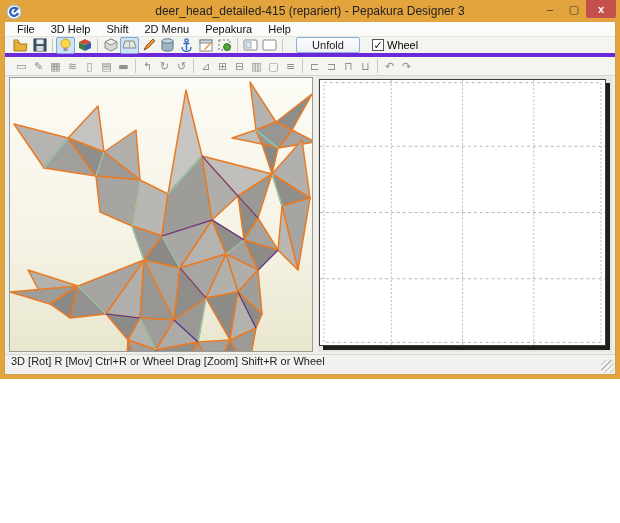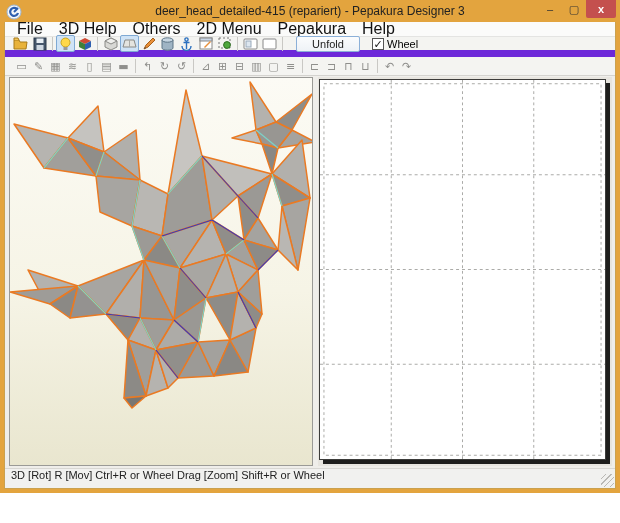--- a/index.html
+++ b/index.html
@@ -1,34 +1,34 @@
 <!DOCTYPE html>
 <html><head>
 <meta charset="utf-8">
 <style>
   * { box-sizing: border-box; margin: 0; padding: 0; }
   html,body { width:620px; height:523px; font-family:"Liberation Sans","DejaVu Sans",sans-serif; }
-  .window { width:620px; height:493px; background:#e3a43e; padding:0 4px 4px 4px; display:flex; flex-direction:column; }
+  .window { width:620px; height:379px; background:#e3a43e; padding:0 4px 4px 4px; display:flex; flex-direction:column; }
 
   
   .titlebar { height:22px; display:flex; align-items:center; color:#222; font-size:12px; position:relative; }
   .app-icon { width:16px; height:16px; margin:2px 4px 0 2px; }
   .title-text { position:absolute; left:0; right:0; text-align:center; top:4px; pointer-events:none; }
   .win-controls { margin-left:auto; display:flex; align-items:flex-start; height:100%; z-index:2; }
   .win-btn { width:24px; height:18px; display:flex; align-items:center; justify-content:center; font-size:11px; color:#333; }
   .win-btn.close { width:30px; background:#c4504e; color:#fff; border-radius:0 0 2px 2px; font-weight:bold; }
 
   
   .chrome { background:#f6f6f4; flex:1; display:flex; flex-direction:column; border:1px solid #caa14f; border-top:none; }
 
-  .menubar { height:15px; background:#fbfbfa; display:flex; align-items:center; font-size:16px; padding-left:4px; border-bottom:1px solid #e4e4e2; }
+  .menubar { height:15px; background:#fbfbfa; display:flex; align-items:center; font-size:11px; padding-left:4px; border-bottom:1px solid #e4e4e2; }
   .menu-item { padding:0 8px; color:#111; }
 
   .toolbar { display:flex; align-items:center; background:#f4f4f1; }
-  .toolbar.row1 { height:20px; border-bottom:7px solid #6d28d9; padding-left:6px; }
+  .toolbar.row1 { height:20px; border-bottom:4px solid #6d28d9; padding-left:6px; }
   .toolbar.row2 { height:19px; border-bottom:1px solid #d4d3cf; padding-left:8px; }
   .tb-sep { width:1px; height:14px; background:#c9c8c4; margin:0 3px; }
   .tb-icon { width:19px; height:17px; display:flex; align-items:center; justify-content:center; border:1px solid transparent; border-radius:2px; }
   .tb-icon.active { background:#cfe3f6; border-color:#7fa9d4; }
   .t2icon { width:17px; height:16px; display:flex; align-items:center; justify-content:center; font-size:11px; color:#8f8f8c; font-family:"DejaVu Sans",sans-serif; }
 
   .unfold-btn { margin-left:10px; width:64px; height:16px; font-size:11px; color:#222;
     background:linear-gradient(#fbfcfd,#eef2f6); border:1px solid #8cb0d8; border-radius:2px; text-align:center; line-height:14px; }
   .auto-wrap { display:flex; align-items:center; margin-left:12px; font-size:11px; gap:3px; }
   .checkbox { width:12px; height:12px; background:#fff; border:1px solid #555; font-size:11px; line-height:10px; text-align:center; color:#111; }
@@ -64,21 +64,21 @@
       <div class="win-btn">▢</div>
       <div class="win-btn close">x</div>
     </div>
   </div>
 
   <div class="chrome">
 
     <div class="menubar" id="menu-container">
         <span class="menu-item">File</span>
         <span class="menu-item">3D Help</span>
-        <span class="menu-item">Others</span>
+        <span class="menu-item">Shift</span>
         <span class="menu-item">2D Menu</span>
         <span class="menu-item">Pepakura</span>
         <span class="menu-item">Help</span>
       </div>
 
     <div class="toolbar row1">
       <span class="tb-icon">
         <svg width="16" height="13" viewBox="0 0 16 13">
             <path d="M1 3 L6 3 L7 5 L14 5 L13 12 L1 12 Z" fill="#e8b23a" stroke="#a87a18" stroke-width="1"></path>
             <path d="M1 3 L1 1 L5 1 L6 3" fill="#f2c65c" stroke="#a87a18" stroke-width="1"></path>

